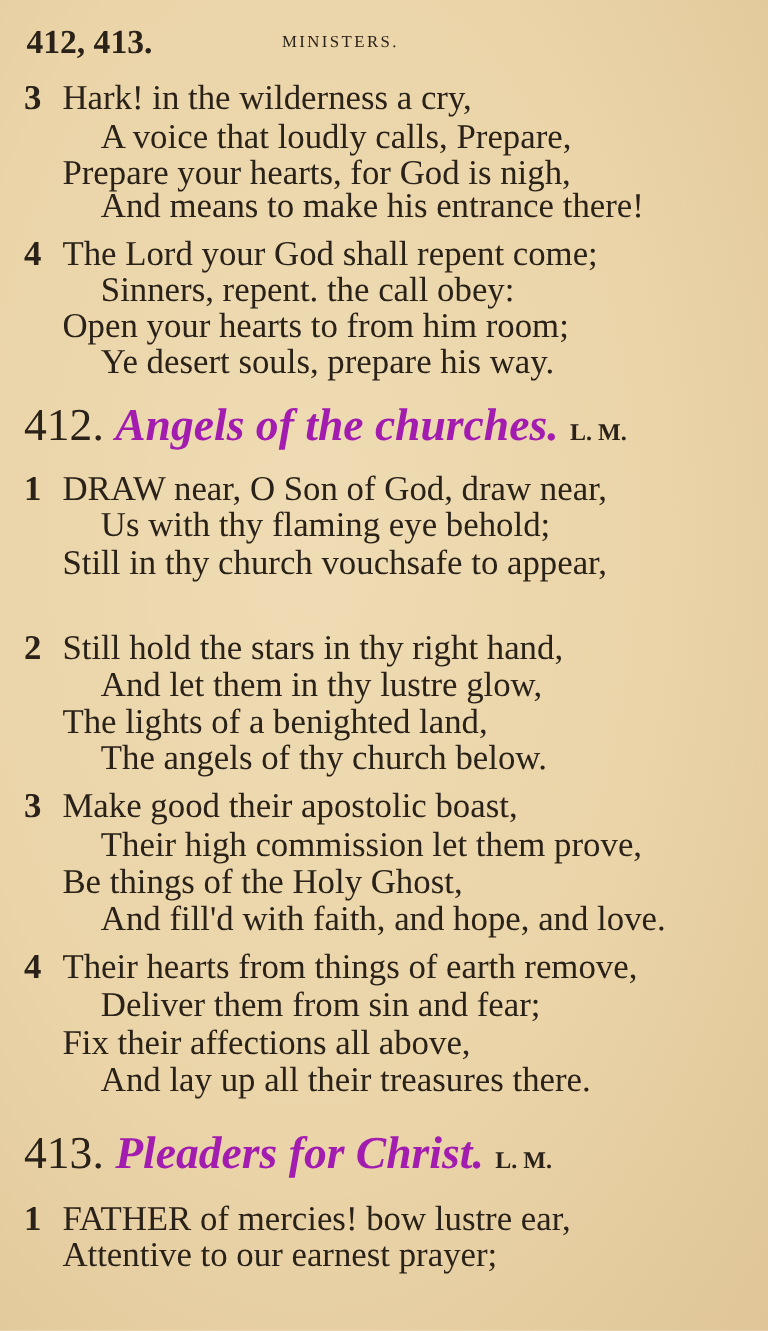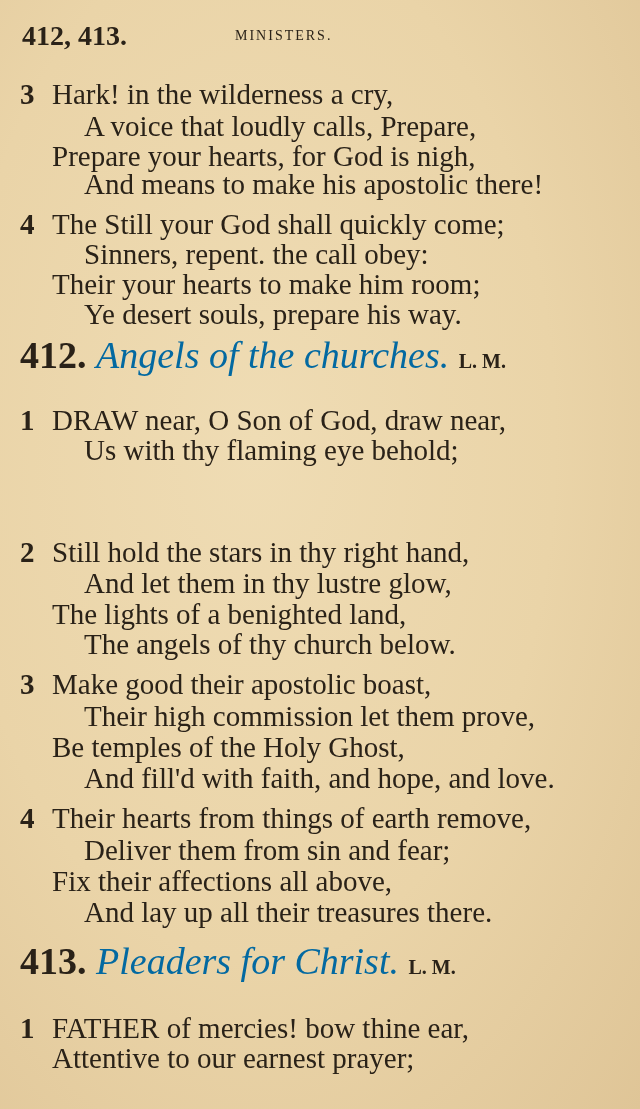--- a/index.html
+++ b/index.html
@@ -4,74 +4,75 @@
 <style>
   html, body { margin: 0; padding: 0; }
   body {
     width: 640px; height: 1109px; overflow: hidden;
     background: radial-gradient(ellipse at 40% 40%, #efdcb4 0%, #ead4a8 55%, #dfc597 100%);
     font-family: "Liberation Serif", "DejaVu Serif", serif;
     color: #2a2218;
     position: relative;
   }
   .page { position: absolute; left: 0; top: 0; width: 640px; height: 820px; }
-  .line { position: absolute; white-space: nowrap; font-size: 29px; line-height: 32px; margin-top: 12px; }
+  .line { position: absolute; white-space: nowrap; font-size: 29px; line-height: 32px; }
   .hdr { position: absolute; top: 20px; left: 22px; font-size: 28px; font-weight: bold; }
   .hdr-sec { position: absolute; top: 28px; left: 235px; font-size: 14px; letter-spacing: 2px; }
   .num { font-weight: bold; display: inline-block; width: 32px; }
   .title { position: absolute; white-space: nowrap; font-size: 38px; line-height: 42px; }
-  .title .tn { font-weight: bold; }
-  .title .tt { font-style: italic; font-weight: normal; color: #0369a1; }
+  .title .tn { font-weight: normal; }
+  .title .tt { font-style: italic; font-weight: bold; color: #a21caf; }
   .title .tm { font-weight: bold; font-size: 20px; }
   .folio { position: absolute; top: 1104px; left: 112px; font-size: 26px; }
 </style>
 </head>
 <body>
 
 <div class="page">
   <div class="hdr">412, 413.</div>
   <div class="hdr-sec">MINISTERS.</div>
 
   <div class="line" style="top:66px;left:20px"><span class="num">3</span><span>Hark! in the wilderness a cry,</span></div>
   <div class="line" style="top:98px;left:84px">A voice that loudly calls, Prepare,</div>
   <div class="line" style="top:128px;left:52px">Prepare your hearts, for God is nigh,</div>
-  <div class="line" style="top:156px;left:84px">And means to make his apostolic there!</div>
+  <div class="line" style="top:156px;left:84px">And means to make his entrance there!</div>
 
-  <div class="line" style="top:196px;left:20px"><span class="num">4</span><span>The Still your God shall quickly come;</span></div>
+  <div class="line" style="top:196px;left:20px"><span class="num">4</span><span>The Lord your God shall repent come;</span></div>
   <div class="line" style="top:226px;left:84px">Sinners, repent. the call obey:</div>
-  <div class="line" style="top:256px;left:52px">Their your hearts to make him room;</div>
+  <div class="line" style="top:256px;left:52px">Open your hearts to from him room;</div>
   <div class="line" style="top:286px;left:84px">Ye desert souls, prepare his way.</div>
 
   <div class="title" style="top:334px;left:20px">
     <span class="tn">412.</span>
     <span class="tt">Angels of the churches.</span>
     <span class="tm">L. M.</span>
   </div>
 
   <div class="line" style="top:392px;left:20px"><span class="num">1</span><span>DRAW near, O Son of God, draw near,</span></div>
   <div class="line" style="top:422px;left:84px">Us with thy flaming eye behold;</div>
+  <div class="line" style="top:453px;left:52px">Still in thy church vouchsafe to appear,</div>
 
   <div class="line" style="top:524px;left:20px"><span class="num">2</span><span>Still hold the stars in thy right hand,</span></div>
   <div class="line" style="top:555px;left:84px">And let them in thy lustre glow,</div>
   <div class="line" style="top:586px;left:52px">The lights of a benighted land,</div>
   <div class="line" style="top:616px;left:84px">The angels of thy church below.</div>
 
   <div class="line" style="top:656px;left:20px"><span class="num">3</span><span>Make good their apostolic boast,</span></div>
   <div class="line" style="top:688px;left:84px">Their high commission let them prove,</div>
-  <div class="line" style="top:719px;left:52px">Be temples of the Holy Ghost,</div>
+  <div class="line" style="top:719px;left:52px">Be things of the Holy Ghost,</div>
   <div class="line" style="top:750px;left:84px">And fill'd with faith, and hope, and love.</div>
 
   <div class="line" style="top:790px;left:20px"><span class="num">4</span><span>Their hearts from things of earth remove,</span></div>
   <div class="line" style="top:822px;left:84px">Deliver them from sin and fear;</div>
   <div class="line" style="top:853px;left:52px">Fix their affections all above,</div>
   <div class="line" style="top:884px;left:84px">And lay up all their treasures there.</div>
 
   <div class="title" style="top:940px;left:20px">
     <span class="tn">413.</span>
     <span class="tt">Pleaders for Christ.</span>
     <span class="tm">L. M.</span>
   </div>
 
-  <div class="line" style="top:1000px;left:20px"><span class="num">1</span><span>FATHER of mercies! bow thine ear,</span></div>
+  <div class="line" style="top:1000px;left:20px"><span class="num">1</span><span>FATHER of mercies! bow lustre ear,</span></div>
   <div class="line" style="top:1030px;left:52px">Attentive to our earnest prayer;</div>
 
   <div class="folio">294</div>
 </div>
 
 </body></html>

